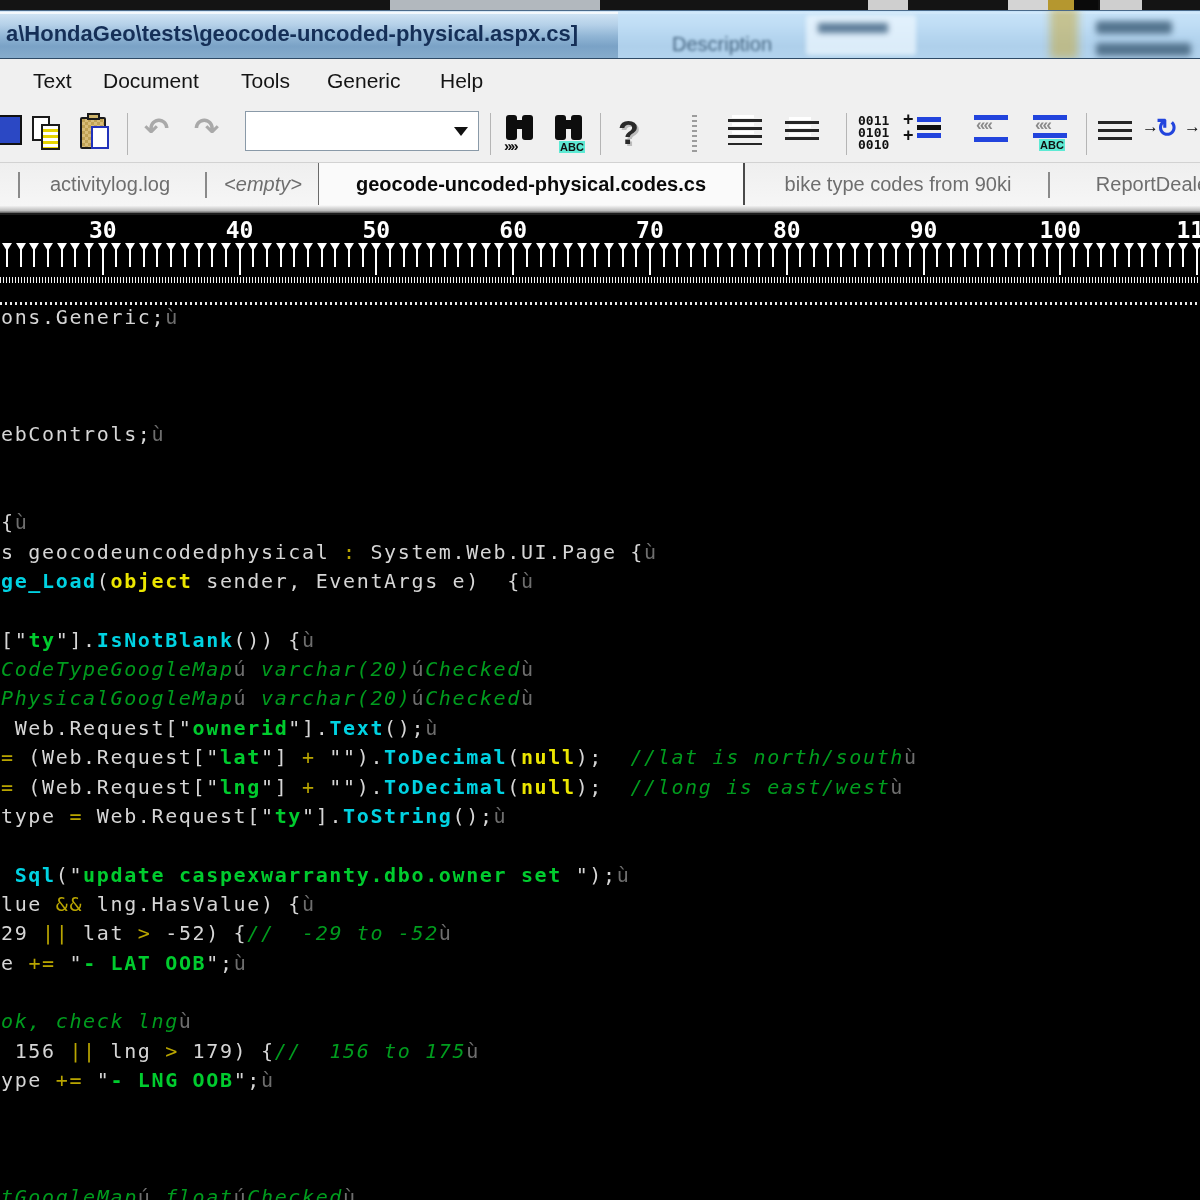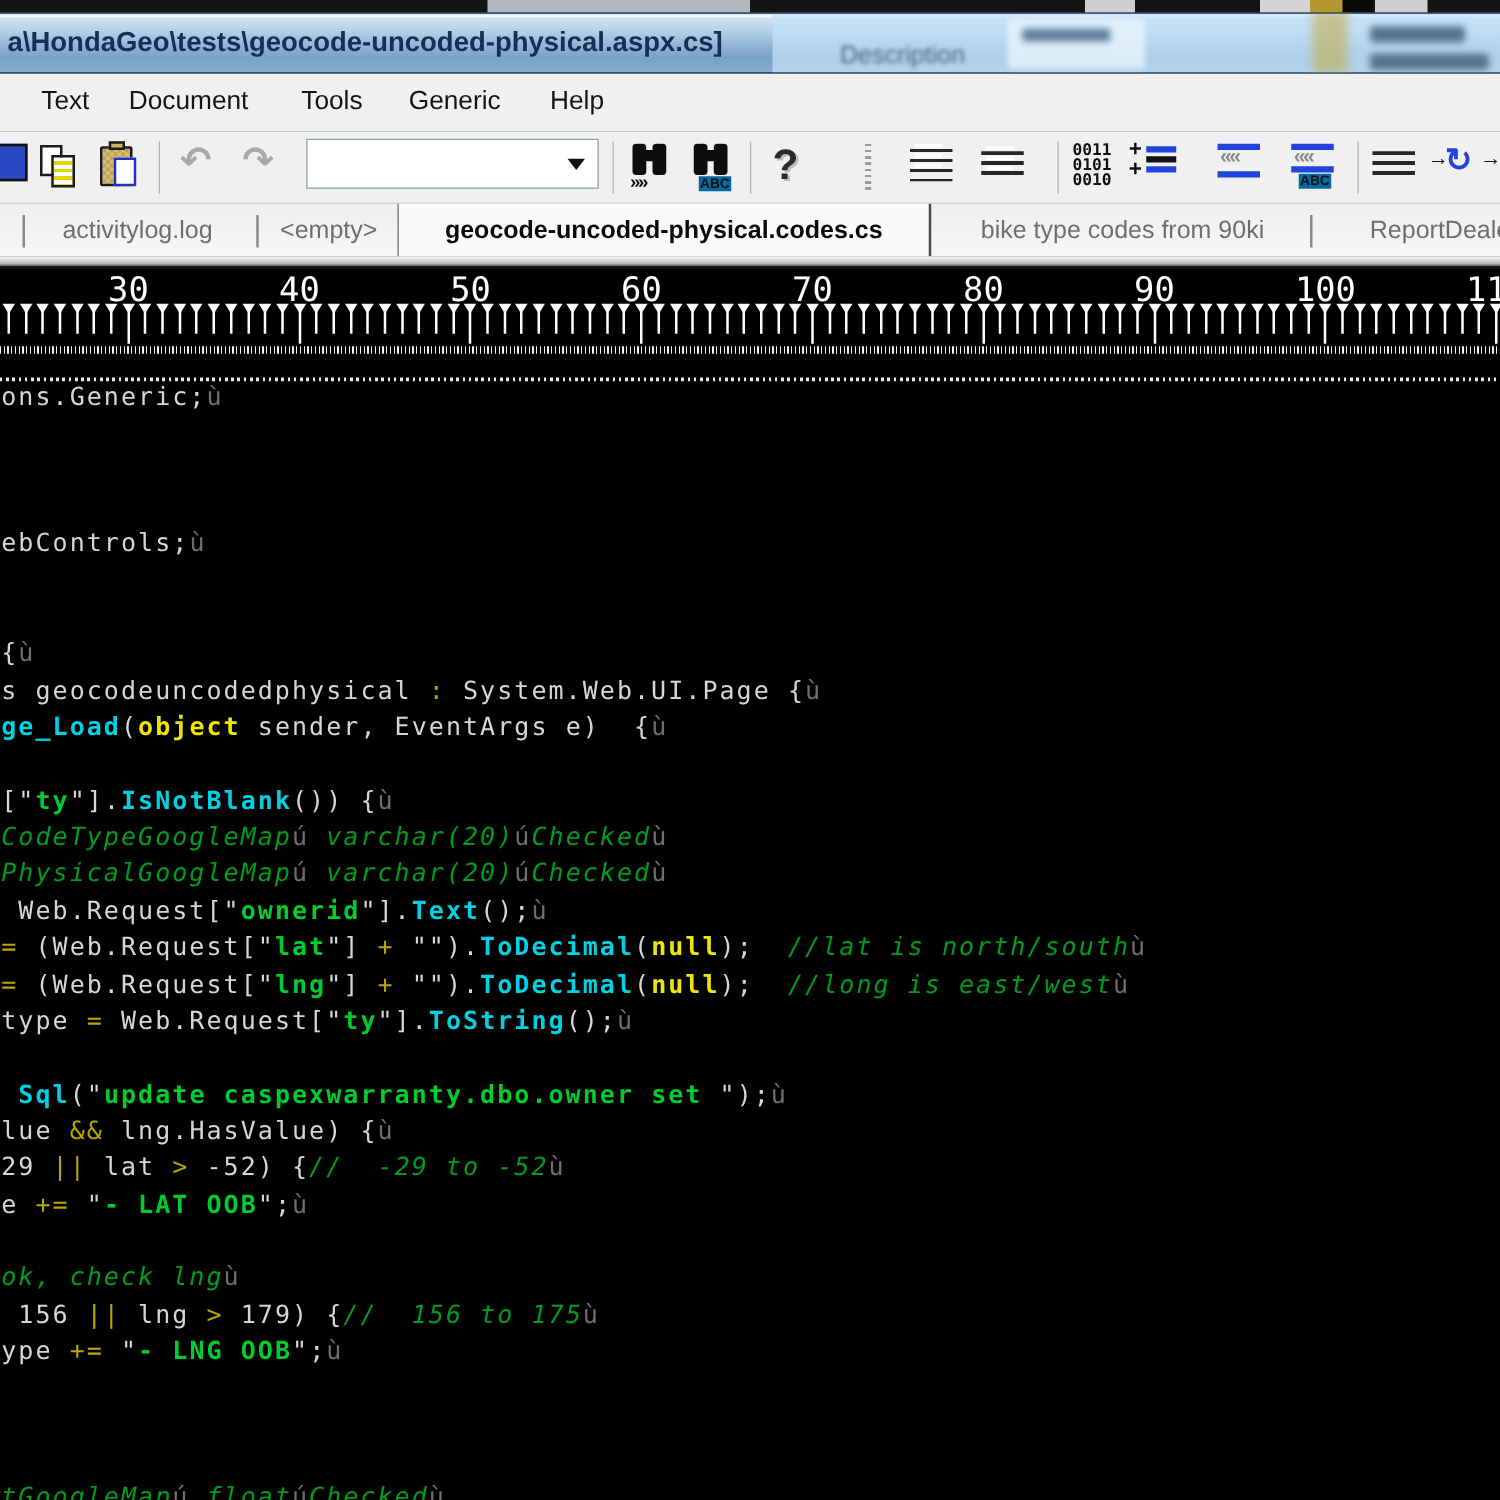--- a/index.html
+++ b/index.html
@@ -44,21 +44,21 @@
   
   #find-combo{position:absolute;left:245px;top:6px;width:232px;height:38px;background:#fff;
       border:1px solid #8a9aa8;}
   #find-combo .arr{position:absolute;right:10px;top:15px;width:0;height:0;
       border-left:7px solid transparent;border-right:7px solid transparent;border-top:9px solid #111;}
   
   .bn-l{left:4px;top:2px;width:11px;height:25px;background:#0d0d0d;border-radius:3px;}
   .bn-r{left:20px;top:2px;width:11px;height:25px;background:#0d0d0d;border-radius:3px;}
   .bn-m{left:13px;top:7px;width:9px;height:9px;background:#0d0d0d;}
   .bn-arrows{left:2px;top:24px;font-size:15px;font-weight:bold;color:#0d0d0d;letter-spacing:-2px;}
-  .abc-chip{left:8px;top:28px;background:#0369a1;color:#111;font-size:11px;font-weight:bold;padding:0 1px;}
+  .abc-chip{left:8px;top:28px;background:#5eead4;color:#111;font-size:11px;font-weight:bold;padding:0 1px;}
   .help-q{left:8px;top:0px;font-size:34px;font-weight:bold;color:#2a2a2a;text-shadow:2px 2px 0 #bdbdbd;}
   .grip{left:0;top:2px;width:5px;height:40px;background:repeating-linear-gradient(#9c9c9c 0 2px,rgba(0,0,0,0) 2px 5px);}
   .rows-a{left:2px;top:6px;width:34px;height:26px;
      background:repeating-linear-gradient(#262626 0 3px,rgba(0,0,0,0) 3px 8px);}
   .rows-shine{left:6px;top:2px;width:22px;height:3px;background:#fff;box-shadow:0 8px 0 #fff,0 16px 0 #fff;}
   .bin-rows{left:2px;top:2px;font-family:"DejaVu Sans Mono",monospace;font-size:13px;line-height:12px;
      font-weight:bold;color:#111;white-space:pre;}
   .fold-pm{left:0;top:-2px;font-size:18px;font-weight:bold;color:#111;line-height:16px;white-space:pre;}
   .fold-b1{left:14px;top:4px;width:24px;height:5px;background:#2244dd;box-shadow:0 16px 0 #2244dd;}
   .fold-b2{left:14px;top:12px;width:24px;height:5px;background:#111;}
@@ -74,21 +74,21 @@
   .tab{position:absolute;top:0;height:42px;display:flex;align-items:center;justify-content:center;
       font-size:20px;color:#6e6e6e;white-space:nowrap;overflow:hidden;}
   .tab.active{background:#fafafa;border-left:1px solid #6a6a6a;border-right:2px solid #4a4a4a;
       color:#0a0a0a;font-weight:bold;}
   .tabsep{position:absolute;top:9px;width:2px;height:26px;background:#8a8a8a;}
   #tab-underline{position:absolute;left:0;top:205px;width:1200px;height:8px;
       background:linear-gradient(#fbfbfb,#bdbdbd 70%,#5a5a5a);border-bottom:2px solid #1c1c1c;}
   
   #ruler{position:absolute;left:0;top:215px;width:1200px;height:62px;background:#000;}
   .rnum{position:absolute;top:2px;transform:translateX(-50%);color:#fff;font-family:"DejaVu Sans Mono",monospace;
-      font-size:27px;font-weight:normal;}
+      font-size:23px;font-weight:bold;}
   .tick{position:absolute;top:28px;width:0;height:0;transform:translateX(-50%);
       border-left:5px solid transparent;border-right:5px solid transparent;border-top:8px solid #fff;}
   .tick i{position:absolute;left:-1px;top:-2px;width:2px;background:#fff;display:block;}
   #comb{position:absolute;left:0;top:277px;width:1200px;height:6px;
       background:repeating-linear-gradient(90deg,#f2f2f2 0 1px,rgba(0,0,0,0) 1px 3px);}
   #pagedots{position:absolute;left:0;top:302px;width:1200px;height:3px;
       background:repeating-linear-gradient(90deg,#e9e9e9 0 2px,rgba(0,0,0,0) 2px 5px);}
   
   #code{position:absolute;left:1px;top:303px;width:1199px;bottom:0;overflow:hidden;
       font-family:"DejaVu Sans Mono",monospace;font-size:20px;letter-spacing:1.64px;}
@@ -218,21 +218,21 @@
         <span class="wrap-arrow">→</span>
         <span class="wrap-curl">↺</span>
       </div>
   </div>
 
   <div id="tabbar">
       <div class="tabsep" style="left: 18px;"></div>
       <div class="tabsep" style="left: 205px;"></div>
       <div class="tabsep" style="left: 1048px;"></div>
       <div class="tab" style="left: 30px; width: 160px;">activitylog.log</div>
-      <div class="tab" style="left: 215px; width: 96px;">&lt;empty&gt;</div>
+      <div class="tab" style="left: 215px; width: 96px; font-style: italic;">&lt;empty&gt;</div>
       <div class="tab active" style="left: 318px; width: 424px;">geocode-uncoded-physical.codes.cs</div>
       <div class="tab" style="left: 756px; width: 284px;">bike type codes from 90ki</div>
       <div class="tab" style="left: 1082px; width: 140px;">ReportDeale</div>
     </div>
   <div id="tab-underline"></div>
 
   <div id="ruler">
       <div class="rnum" style="left: 102.76px;">30</div>
       <div class="rnum" style="left: 239.56px;">40</div>
       <div class="rnum" style="left: 376.36px;">50</div>

